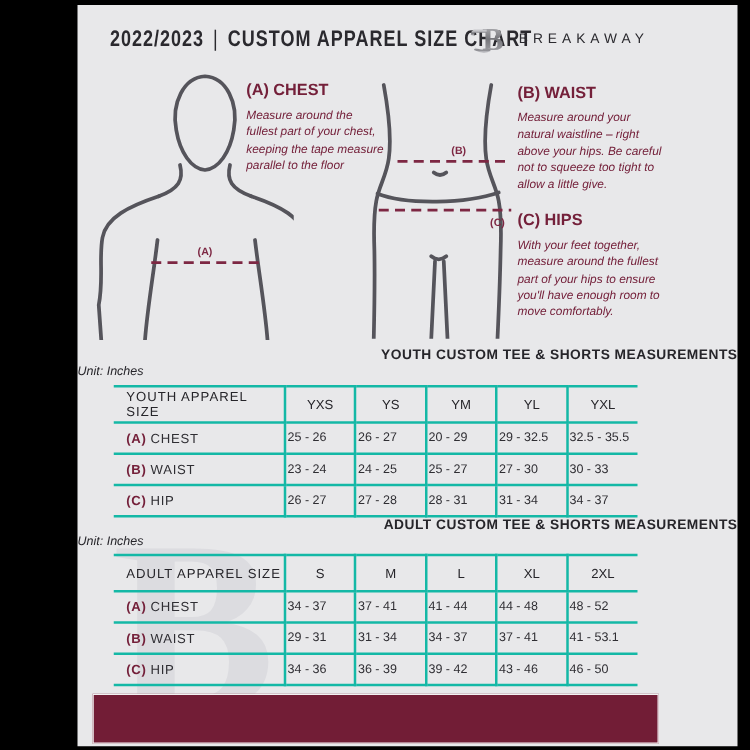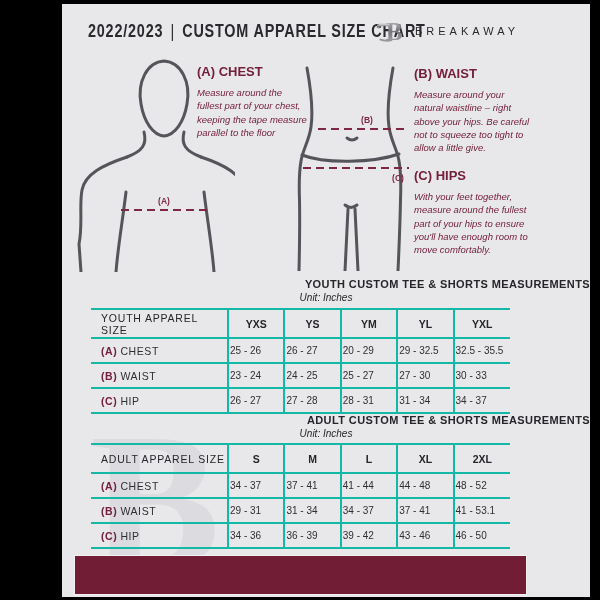--- a/index.html
+++ b/index.html
@@ -27,30 +27,30 @@
   
   .figure-a{left:13px;top:50px;}
   .figure-b{left:223px;top:62px;}
   .outline{fill:none;stroke:#55545b;stroke-width:3;stroke-linecap:round;}
   .dash{fill:none;stroke:#7d2743;stroke-width:2.2;stroke-dasharray:8 5;}
   .diag-label{font-family:"Liberation Sans",sans-serif;font-size:8.5px;font-weight:700;fill:#7d2743;}
 
   
   .sec-title{left:0;width:100%;text-align:right;font-weight:700;font-size:11px;
     letter-spacing:0.4px;color:#26252a;}
-  .sec-unit{left:0;width:100%;text-align:center;font-style:italic;font-size:10px;color:#26252a;}
+  .sec-unit{left:0;width:100%;font-style:italic;font-size:10px;color:#26252a;}
 
   
   .size-table{position:absolute;left:29px;width:419px;border-collapse:collapse;
     table-layout:fixed;z-index:2;}
   .size-table col.c0{width:137px;}
   .size-table th,.size-table td{border:2px solid #14b8a6;background:transparent;}
   .size-table tr>*:first-child{border-left:none;}
   .size-table tr>*:last-child{border-right:none;}
-  .size-table th{height:25px;font-size:10.5px;font-weight:700;text-align:center;color:#26252a;}
+  .size-table th{height:25px;font-size:10.5px;font-weight:400;text-align:center;color:#26252a;}
   .size-table th.label-col{font-weight:400;letter-spacing:0.8px;text-align:left;padding-left:10px;}
   .size-table td{height:21px;font-size:10px;text-align:left;color:#2f2e33;}
   .size-table td.label-col{text-align:left;padding-left:10px;font-size:10.5px;letter-spacing:0.6px;}
   .prefix{color:#74203a;font-weight:700;margin-right:3px;}
   .youth{top:304px;}
   .adult{top:439px;}
 
   
   .watermark{left:28px;top:400px;font-family:"Liberation Serif",serif;font-weight:700;
     font-size:195px;line-height:1;color:#dcdce0;z-index:0;}

